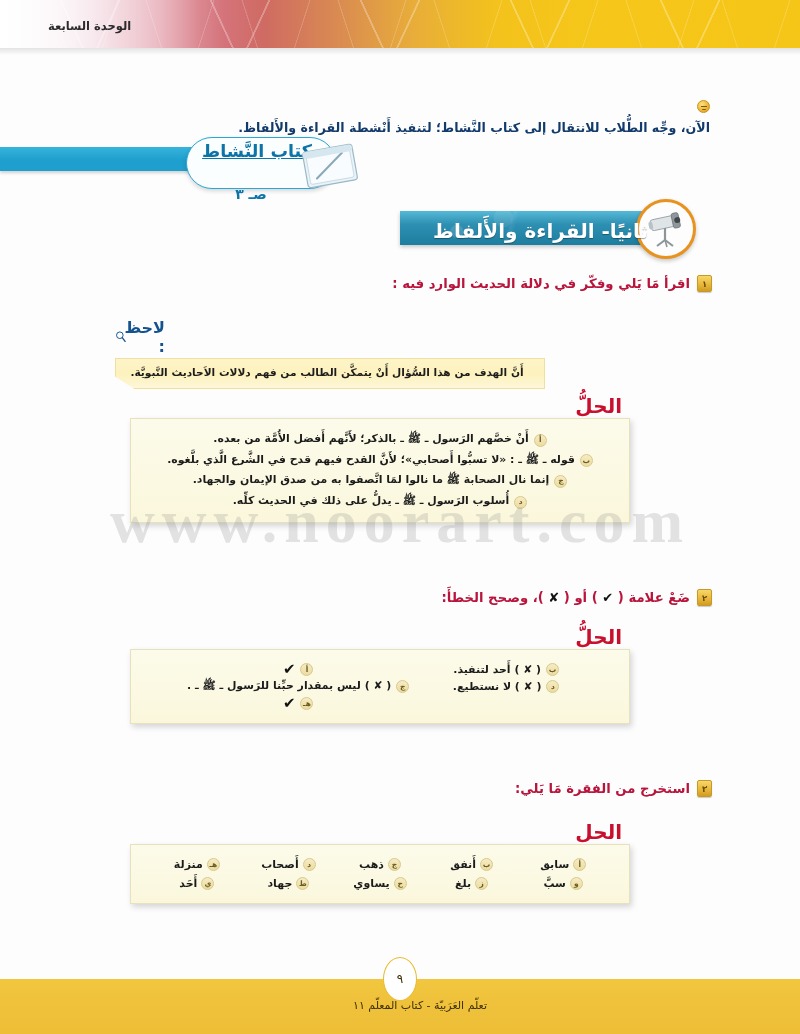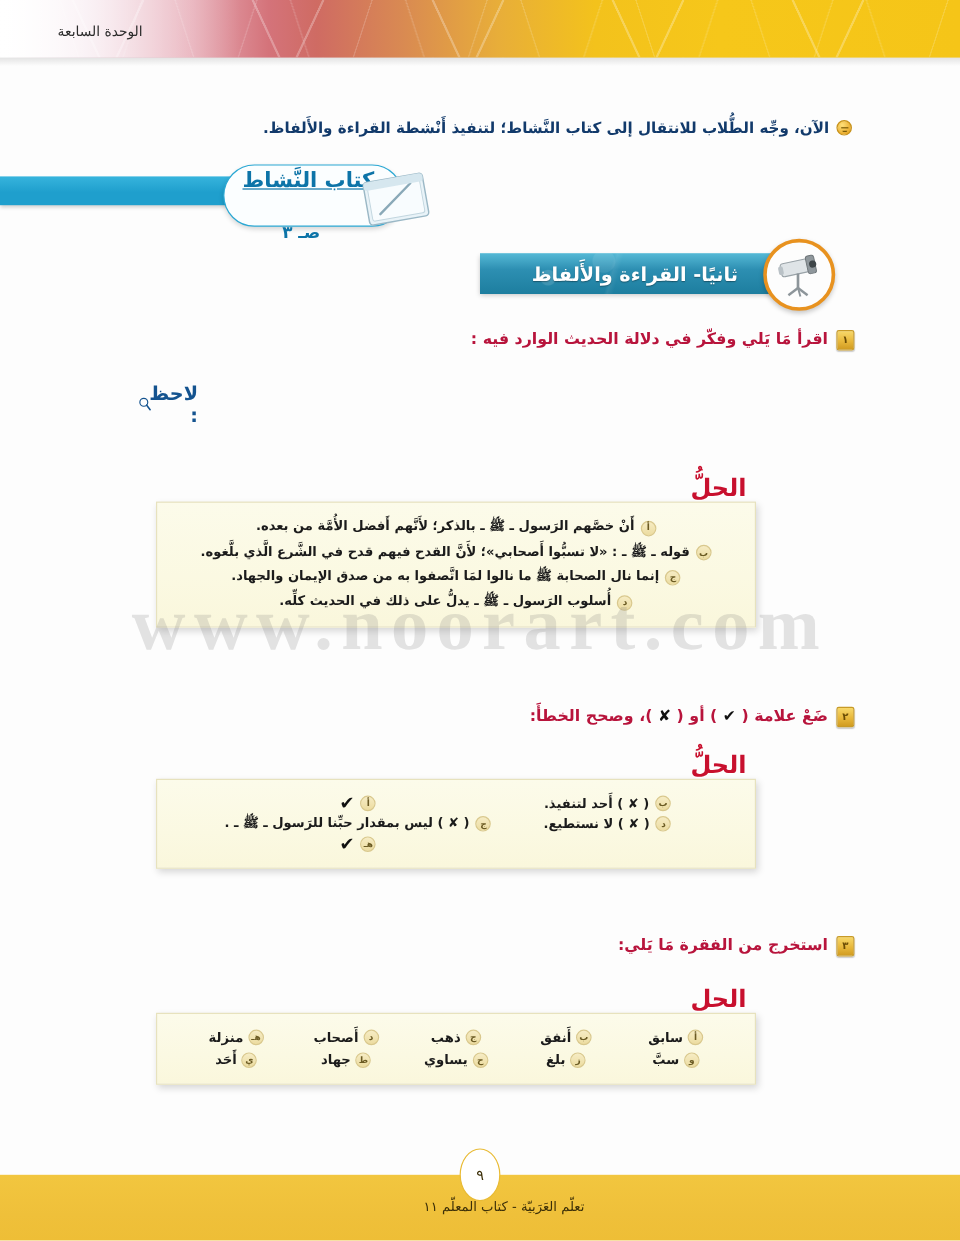--- a/index.html
+++ b/index.html
@@ -61,21 +61,21 @@
     position: absolute;
     left: 0; top: 0; bottom: 0; width: 200px;
     background: linear-gradient(90deg, rgba(255,255,255,.95), rgba(255,255,255,0));
   }
   .unit-title {
     position: absolute;
     right: 0;
     left: 48px;
     top: 19px;
     font-size: 11.5px;
-    font-weight: normal;
+    font-weight: bold;
     color: #2b2b2b;
     text-align: left;
     letter-spacing: .3px;
     direction: rtl;
   }
   .header-shadow {
     position: absolute;
     top: 48px; left: 0;
     width: 800px; height: 7px;
     background: linear-gradient(180deg, rgba(0,0,0,.10), rgba(0,0,0,0));
@@ -84,20 +84,21 @@
   
   .intro-line {
     position: absolute;
     top: 98px;
     right: 90px;
     left: 186px;
     display: flex;
     align-items: flex-start;
     gap: 6px;
     direction: rtl;
+    flex-direction: column;
   }
   .smiley {
     flex: 0 0 auto;
     width: 13px; height: 13px;
     margin-top: 2px;
     border-radius: 50%;
     background: radial-gradient(circle at 35% 30%, #ffe07a, #e8a92a 75%, #c98c16);
     border: 1px solid #c7921b;
     position: relative;
   }
@@ -200,22 +201,21 @@
     opacity: .25;
     background-image:
       radial-gradient(circle at 22% 60%, rgba(255,255,255,.5) 0 6px, transparent 7px),
       radial-gradient(circle at 40% 20%, rgba(255,255,255,.35) 0 9px, transparent 10px),
       linear-gradient(105deg, transparent 42%, rgba(255,255,255,.3) 43%, transparent 45%);
   }
   .section-title {
     position: absolute;
     right: 48px; top: 20px;
     width: 238px;
-    text-align: center;
-    font-size: 16px;
+    font-size: 20px;
     font-weight: bold;
     color: #ffffff;
     direction: rtl;
     text-shadow: 0 1px 1px rgba(0,0,0,.35);
   }
   .telescope-circle {
     position: absolute;
     right: 0; top: 0;
     width: 60px; height: 60px;
     border-radius: 50%;
@@ -511,20 +511,21 @@
   </div>
 
   <div class="note-wrap">
     <div class="note-head">
       <span class="note-title">لاحظ :</span>
       <svg class="magnifier" viewBox="0 0 26 28">
         <circle cx="11" cy="10" r="7.5" fill="none" stroke="#14538f" stroke-width="2.2"></circle>
         <line x1="16.5" y1="15.5" x2="23" y2="24" stroke="#14538f" stroke-width="3" stroke-linecap="round"></line>
       </svg>
     </div>
+    <div class="note-body">أَنَّ الهدف من هذا السُّؤال أَنْ يتمكَّن الطالب من فهم دلالات الاَحاديث النَّبويَّة.</div>
   </div>
 
   <div class="answer-block" id="answer1">
     <div class="answer-label">الحلُّ</div>
     <div class="answer-box">
       <div class="answer-row">
         <span class="bullet">أ</span>
         <span>أَنْ خصَّهم الرَسول ـ ﷺ ـ بالذكر؛ لأَنَّهم أَفضل الأُمَّة من بعده.</span>
       </div>
       <div class="answer-row">

